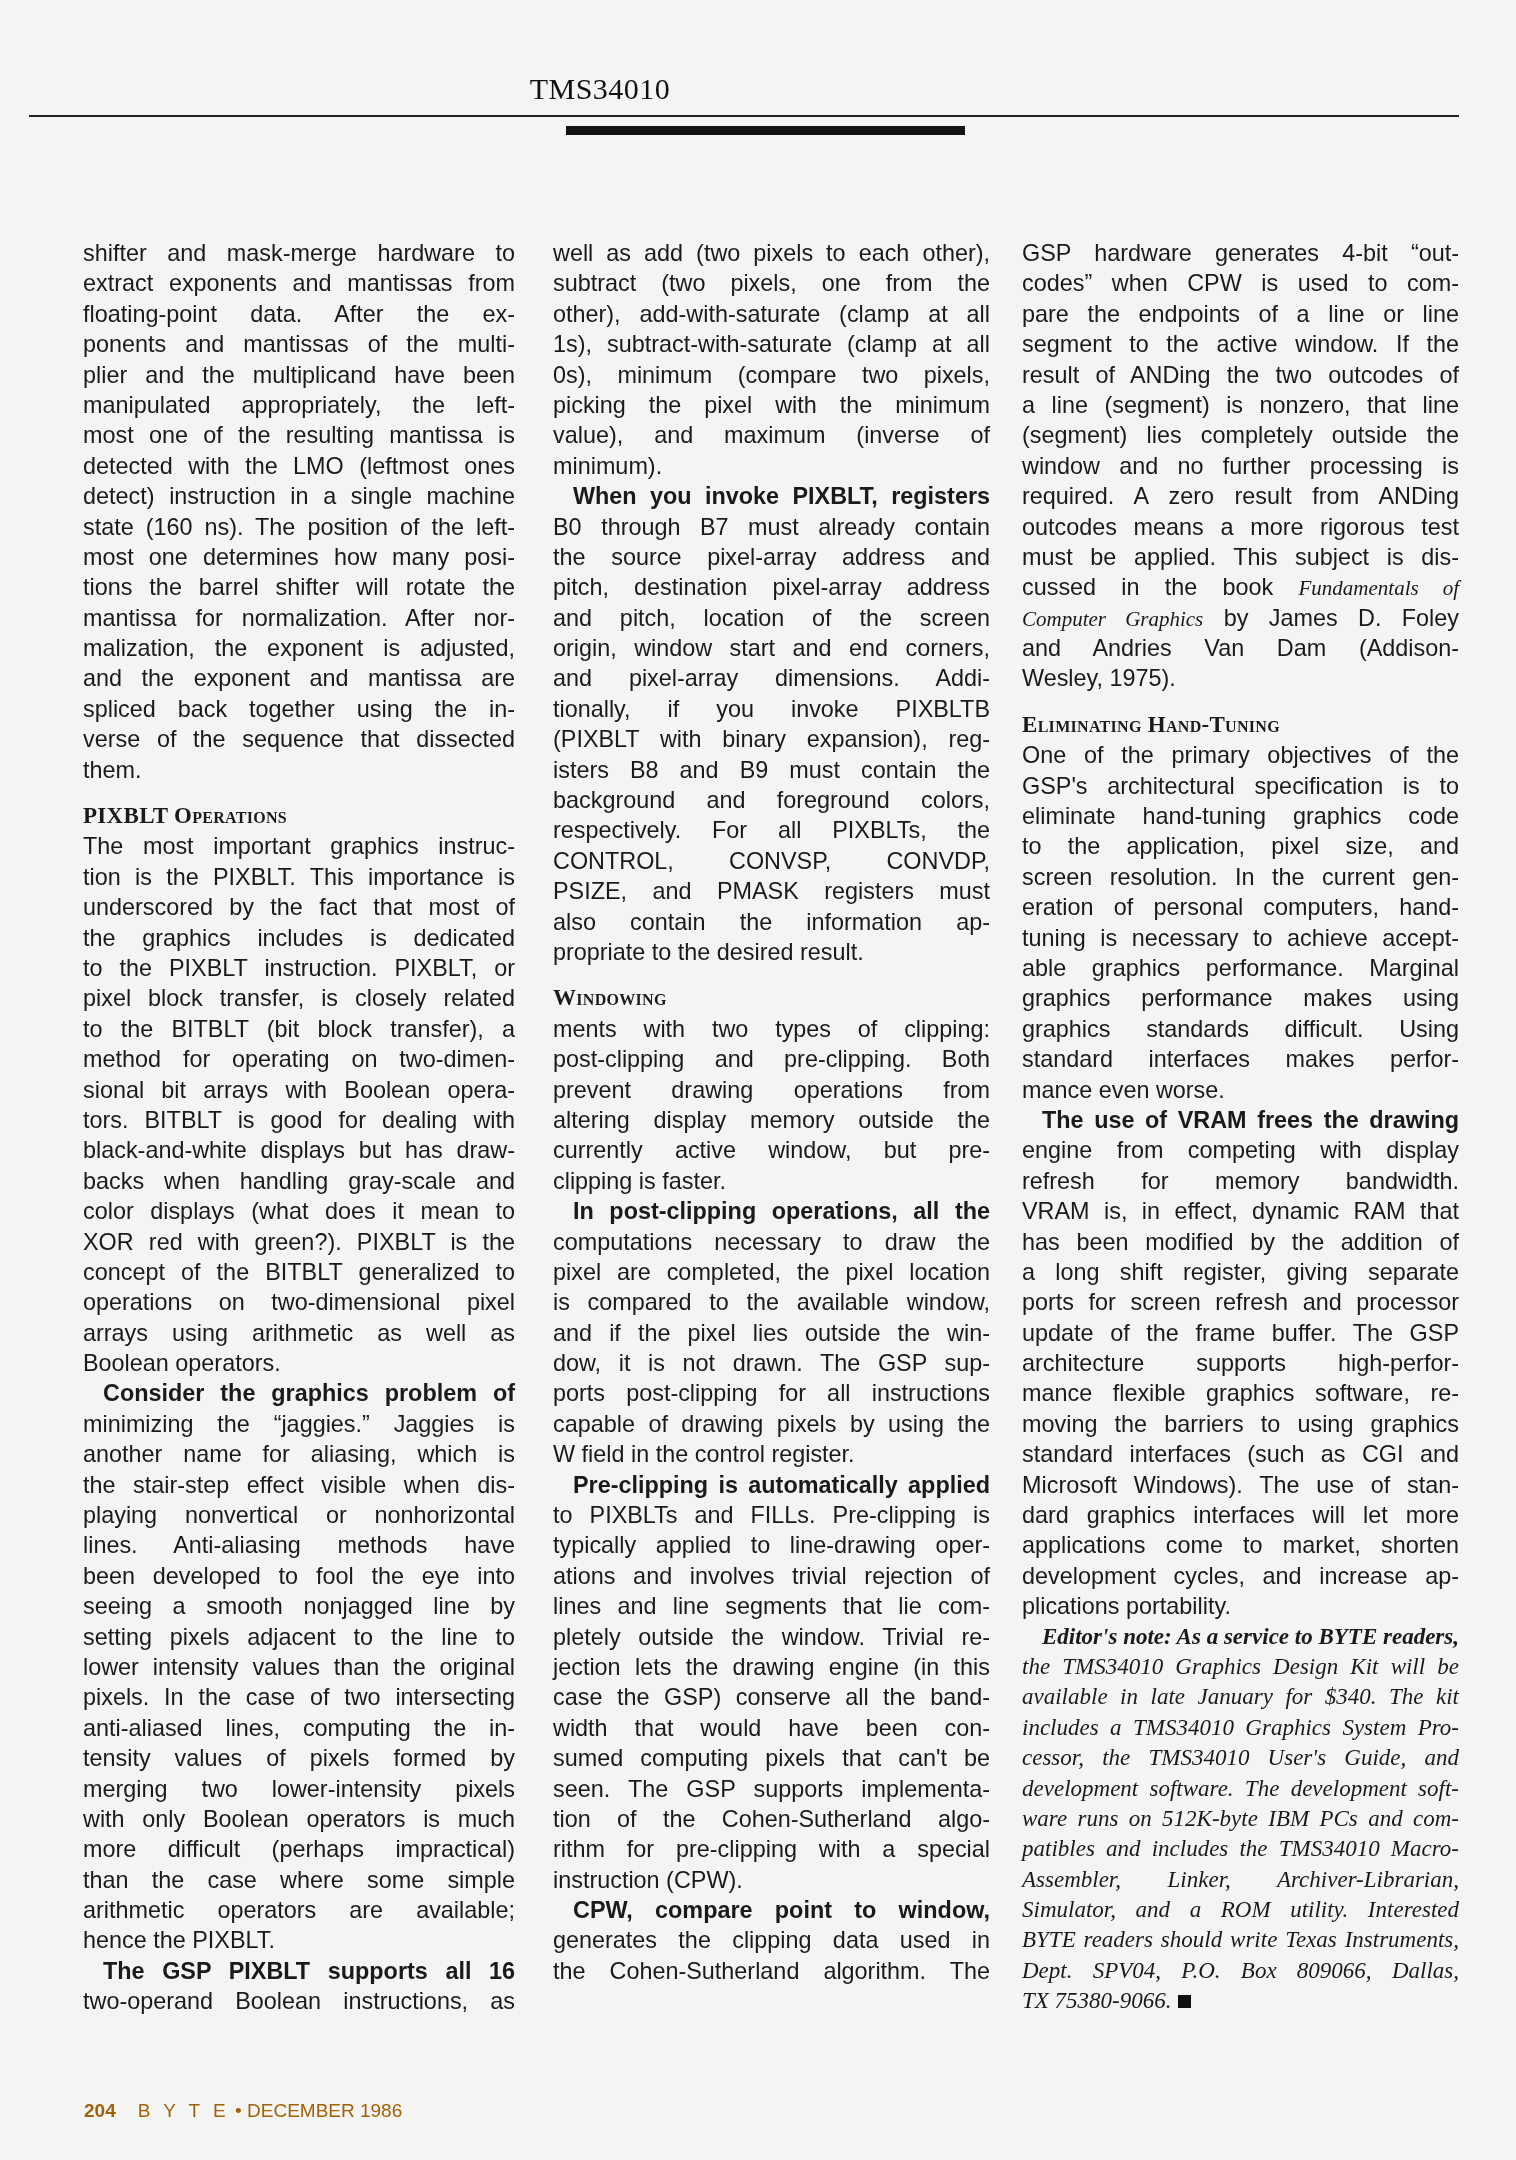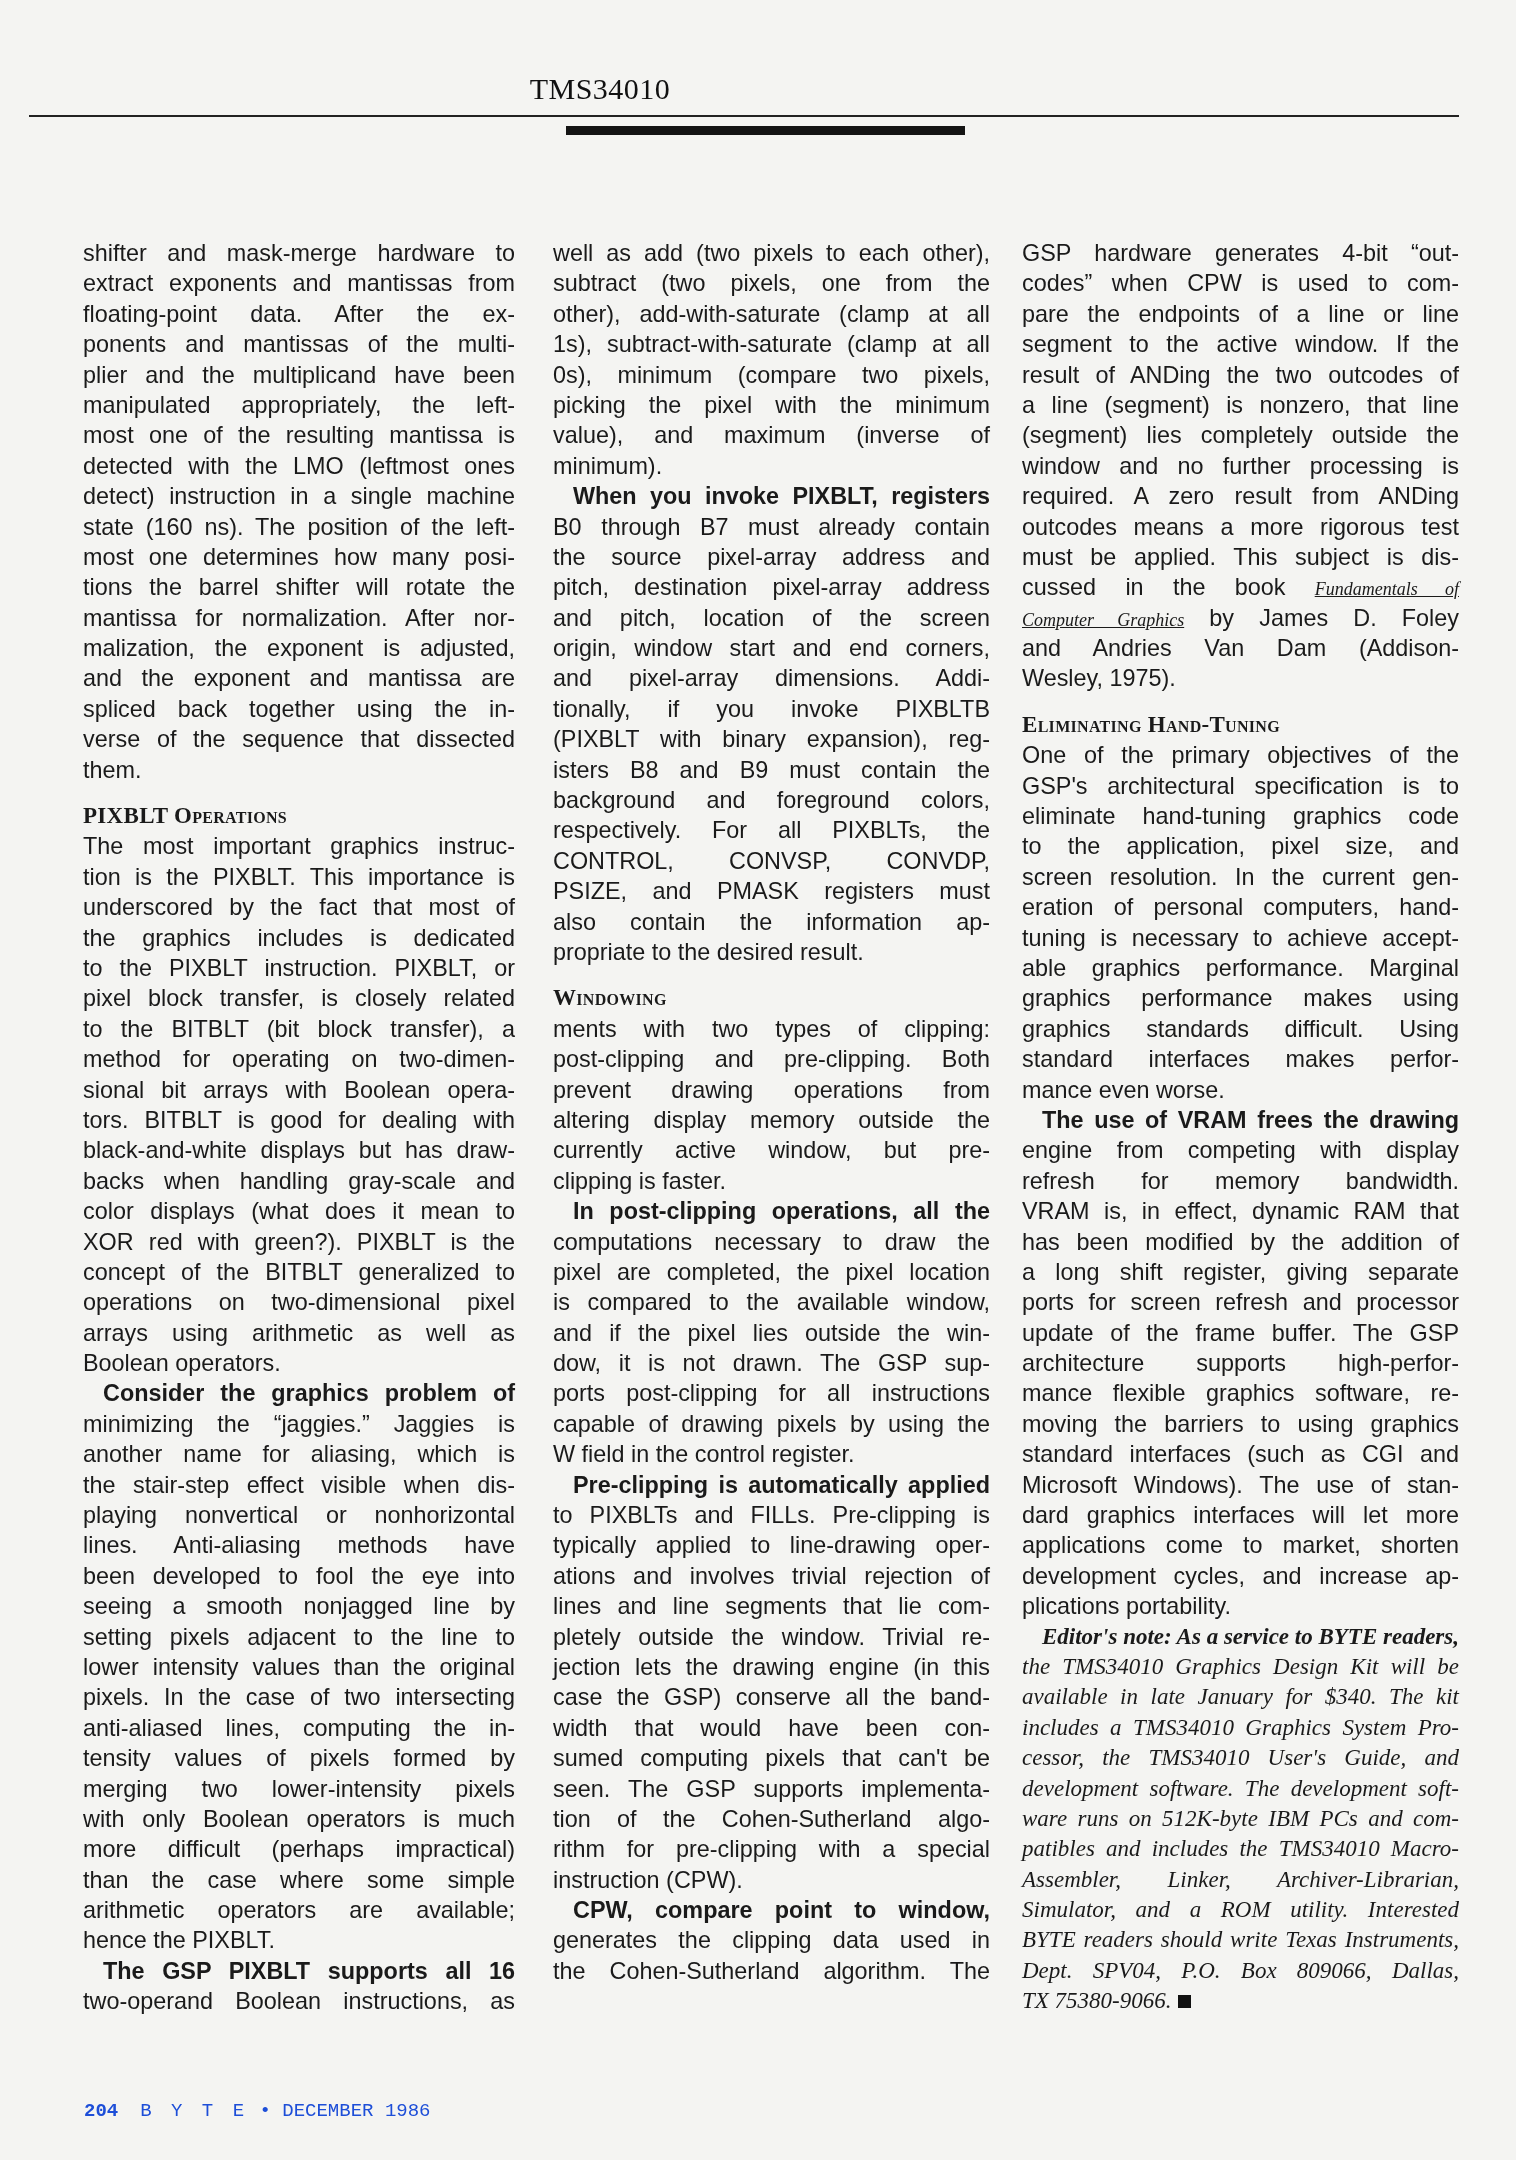--- a/index.html
+++ b/index.html
@@ -39,28 +39,28 @@
   .ln.last { text-align-last: left; }
   .ln.indent { padding-left: 20px; font-weight: bold; }
   .gap { display: block; height: 16px; }
   .head {
     display: block; height: 30.4px;
     font-family: "Liberation Serif", serif;
     font-weight: bold; font-size: 23px; letter-spacing: 0.3px;
     font-variant: small-caps;
     white-space: nowrap;
   }
-  .it { font-style: italic; font-family: "Liberation Serif", serif; font-size: 18px; text-decoration: underline; }
+  .it { font-style: italic; font-family: "Liberation Serif", serif; font-size: 21px; }
   .end-mark {
     display: inline-block; width: 13px; height: 13px; background: #111;
     margin-left: 6px; vertical-align: baseline;
   }
   .folio {
     position: absolute; top: 2100px; left: 84px;
-    font-family: Liberation Mono, monospace; font-size: 19px; color: #1d4ed8;
+    font-family: Liberation Sans, sans-serif; font-size: 19px; color: #a16207;
   }
   .folio .num { font-weight: bold; margin-right: 22px; }
   .folio .mag { letter-spacing: 4px; }
 </style>
 </head>
 <body>
 
 <div class="running-head">TMS34010</div>
 <div class="rule-thin"></div>
 <div class="rule-thick"></div>

